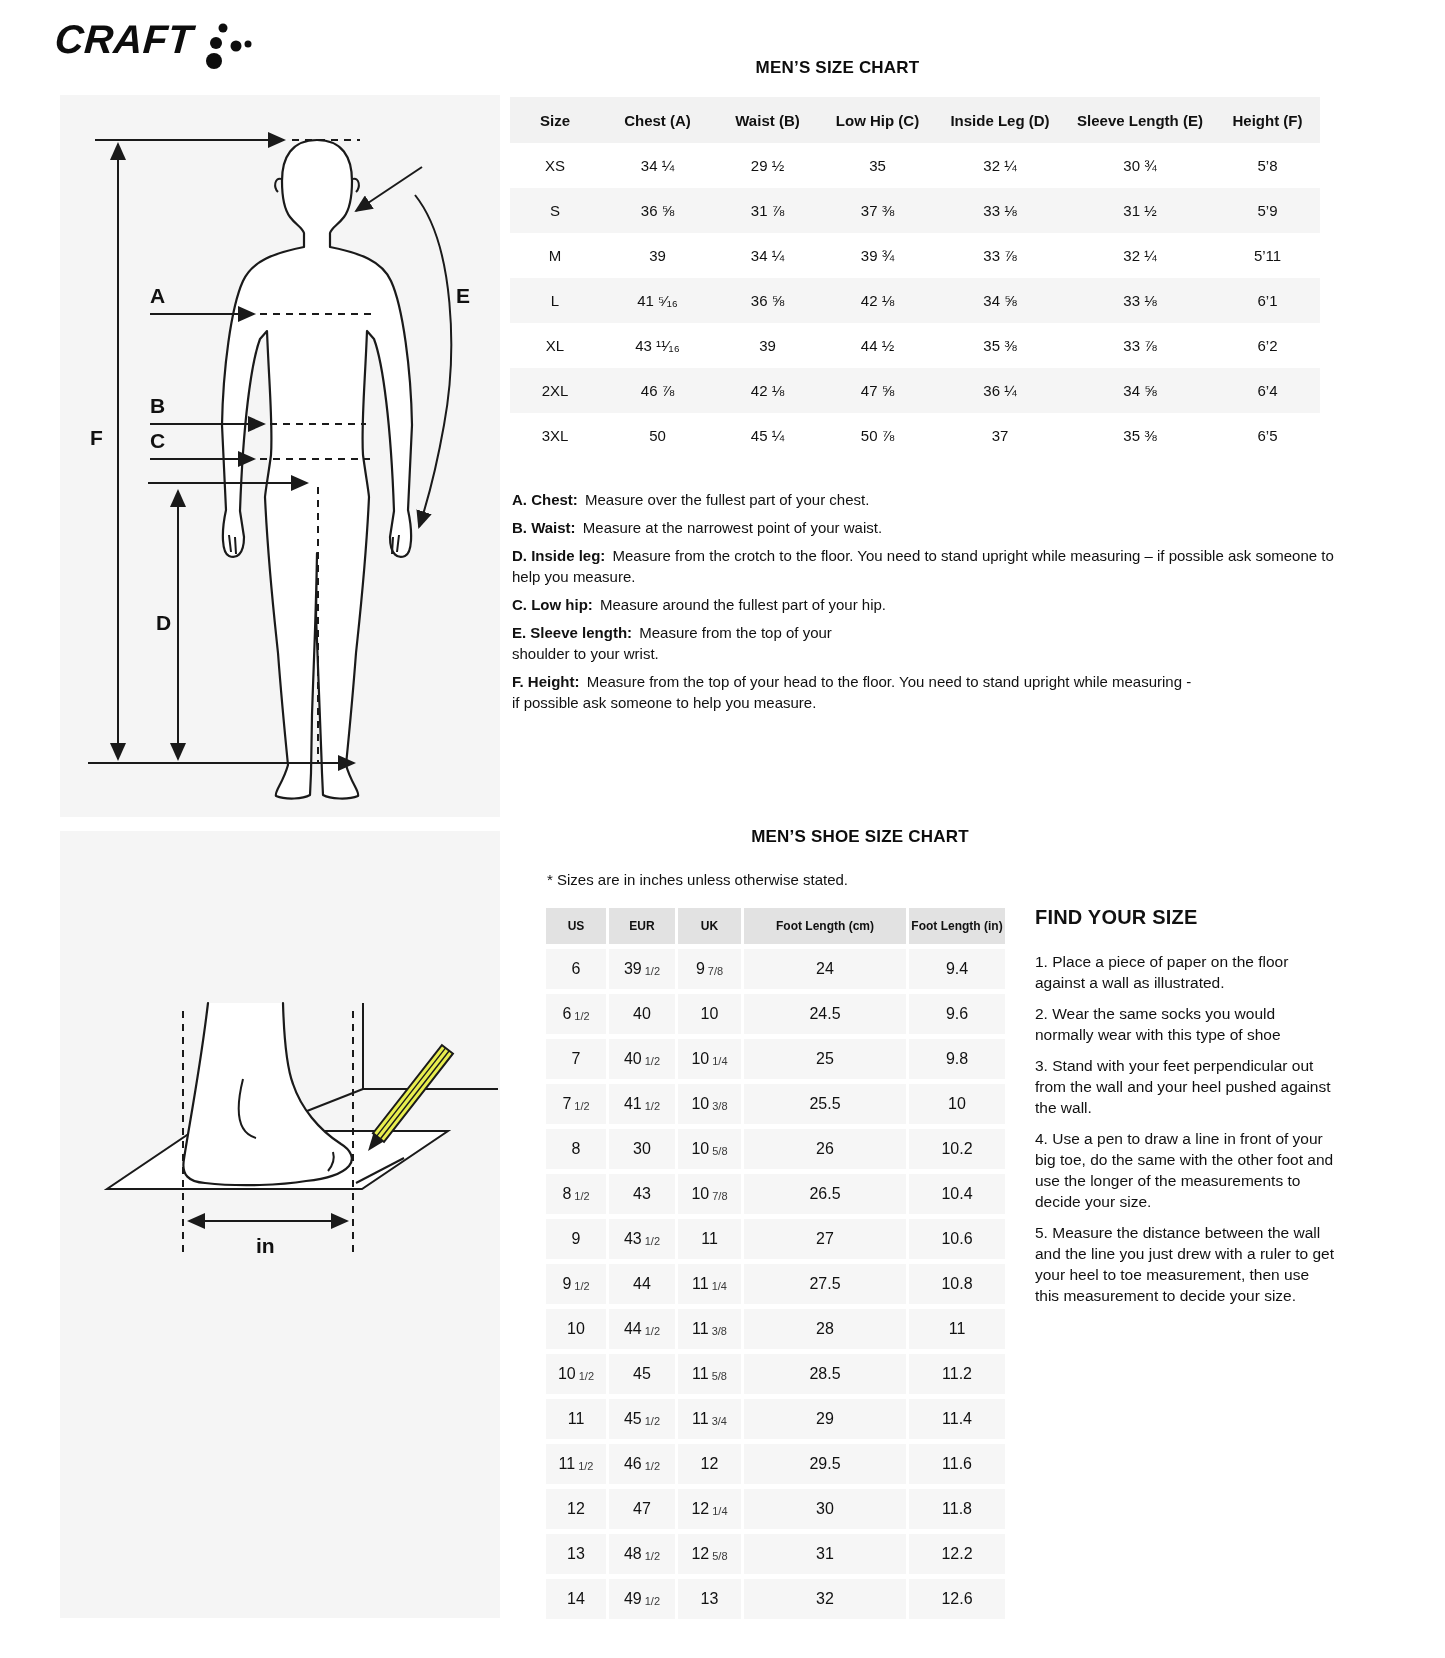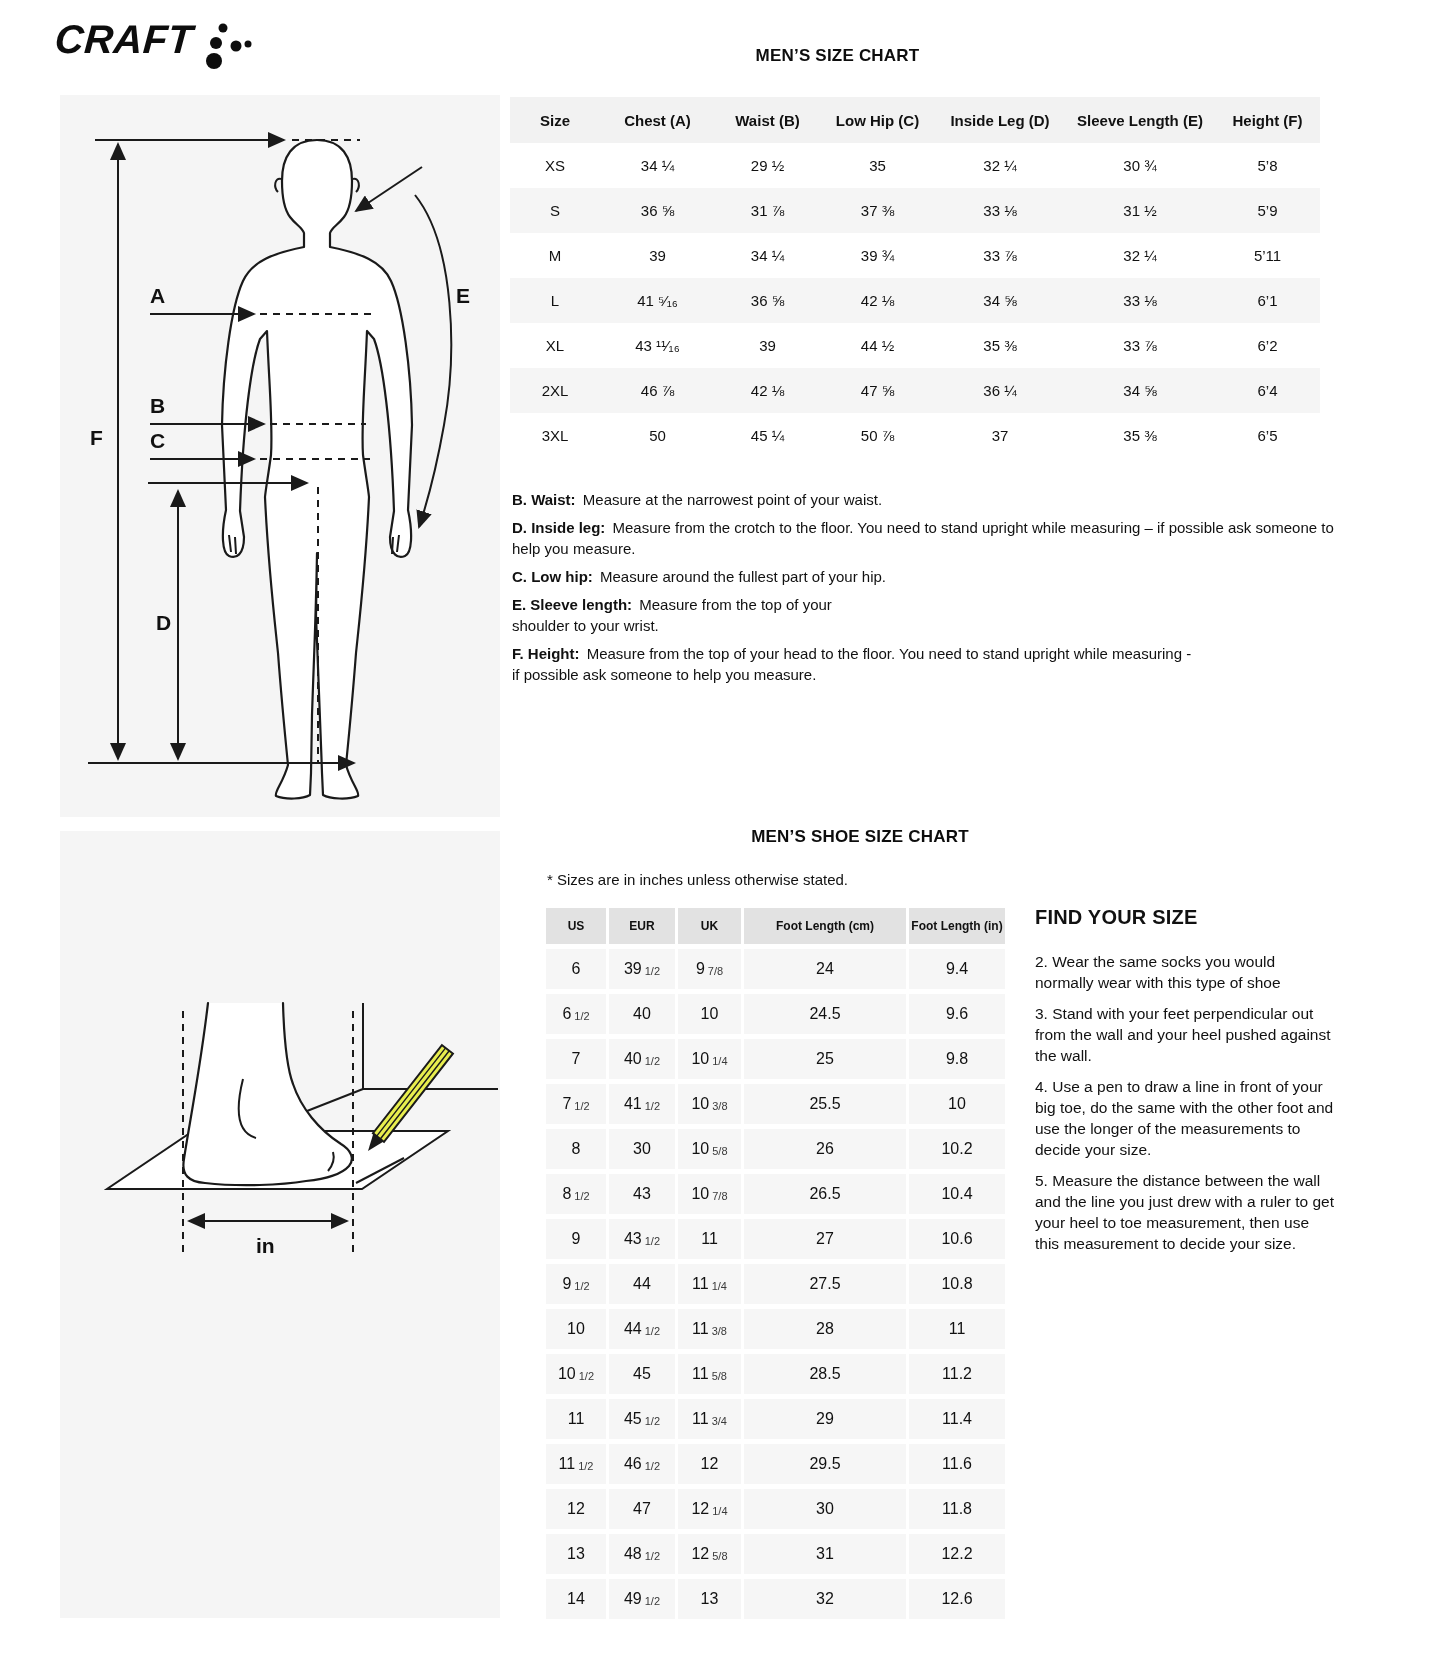--- a/index.html
+++ b/index.html
@@ -13,21 +13,21 @@
   #panel-foot{left:60px;top:831px;width:440px;height:787px;}
 
   #logo{position:absolute;left:55px;top:16px;display:flex;align-items:flex-start;}
   #logo .logo-text{
     font-weight:900;font-style:italic;font-size:40px;line-height:46px;
     letter-spacing:.5px;transform:skewX(-4deg);color:#0d0d0d;
   }
   #logo svg{margin-left:8px;margin-top:4px;}
 
   .big-title{position:absolute;text-align:center;font-size:17px;font-weight:bold;color:#0d0d0d;letter-spacing:.2px;}
-  #title-size{left:510px;top:46px;width:655px;}
+  #title-size{left:510px;top:58px;width:655px;}
   #title-shoe{left:510px;top:827px;width:700px;}
 
   
   #size-table{position:absolute;left:510px;top:97px;width:810px;}
   .st-row{display:grid;grid-template-columns:90px 115px 105px 115px 130px 150px 105px;height:45px;align-items:center;}
   .st-row.head{height:46px;background:#f2f2f2;font-weight:bold;}
   .st-row.alt{background:#f5f5f5;}
   .st-cell{text-align:center;font-size:15px;white-space:nowrap;}
 
   
@@ -205,20 +205,21 @@
       <div class="st-cell">50</div>
       <div class="st-cell">45 ¼</div>
       <div class="st-cell">50 ⅞</div>
       <div class="st-cell">37</div>
       <div class="st-cell">35 ⅜</div>
       <div class="st-cell">6’5</div>
     </div>
   </div>
 
 <div id="notes">
+    <p><b>A. Chest:</b> Measure over the fullest part of your chest.</p>
     <p><b>B. Waist:</b> Measure at the narrowest point of your waist.</p>
     <p><b>D. Inside leg:</b> Measure from the crotch to the floor. You need to stand upright while measuring – if possible ask someone to help you measure.</p>
     <p><b>C. Low hip:</b> Measure around the fullest part of your hip.</p>
     <p><b>E. Sleeve length:</b> Measure from the top of your
 shoulder to your wrist.</p>
     <p><b>F. Height:</b> Measure from the top of your head to the floor. You need to stand upright while measuring -
 if possible ask someone to help you measure.</p>
   </div>
 
 <div class="big-title" id="title-shoe">MEN’S SHOE SIZE CHART</div>
@@ -377,19 +378,20 @@
       <div class="c">49 <span class="fs">1/2</span></div>
       <div class="c">13</div>
       <div class="c">32</div>
       <div class="c">12.6</div>
     </div>
   </div>
 
 <div id="fys">
   <h3>FIND YOUR SIZE</h3>
   <div id="fys-steps">
+      <p>1. Place a piece of paper on the floor against a wall as illustrated.</p>
       <p>2. Wear the same socks you would normally wear with this type of shoe</p>
       <p>3. Stand with your feet perpendicular out from the wall and your heel pushed against the wall.</p>
       <p>4. Use a pen to draw a line in front of your
 big toe, do the same with the other foot and use the longer of the measurements to decide your size.</p>
       <p>5. Measure the distance between the wall and the line you just drew with a ruler to get your heel to toe measurement, then use this measurement to decide your size.</p>
     </div>
 </div>
 
 </body></html>

